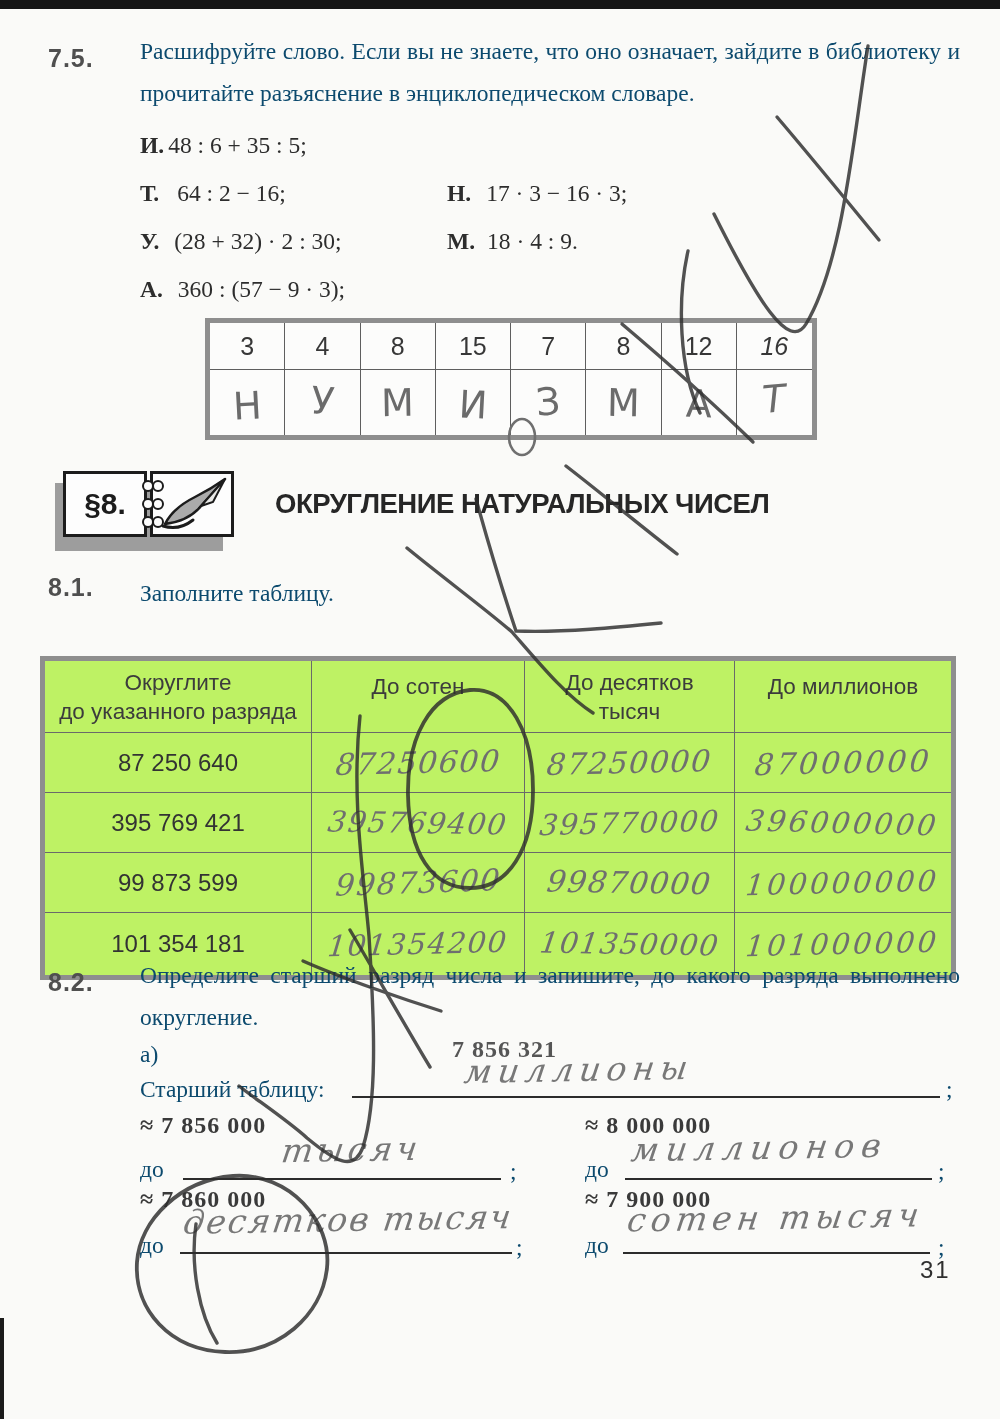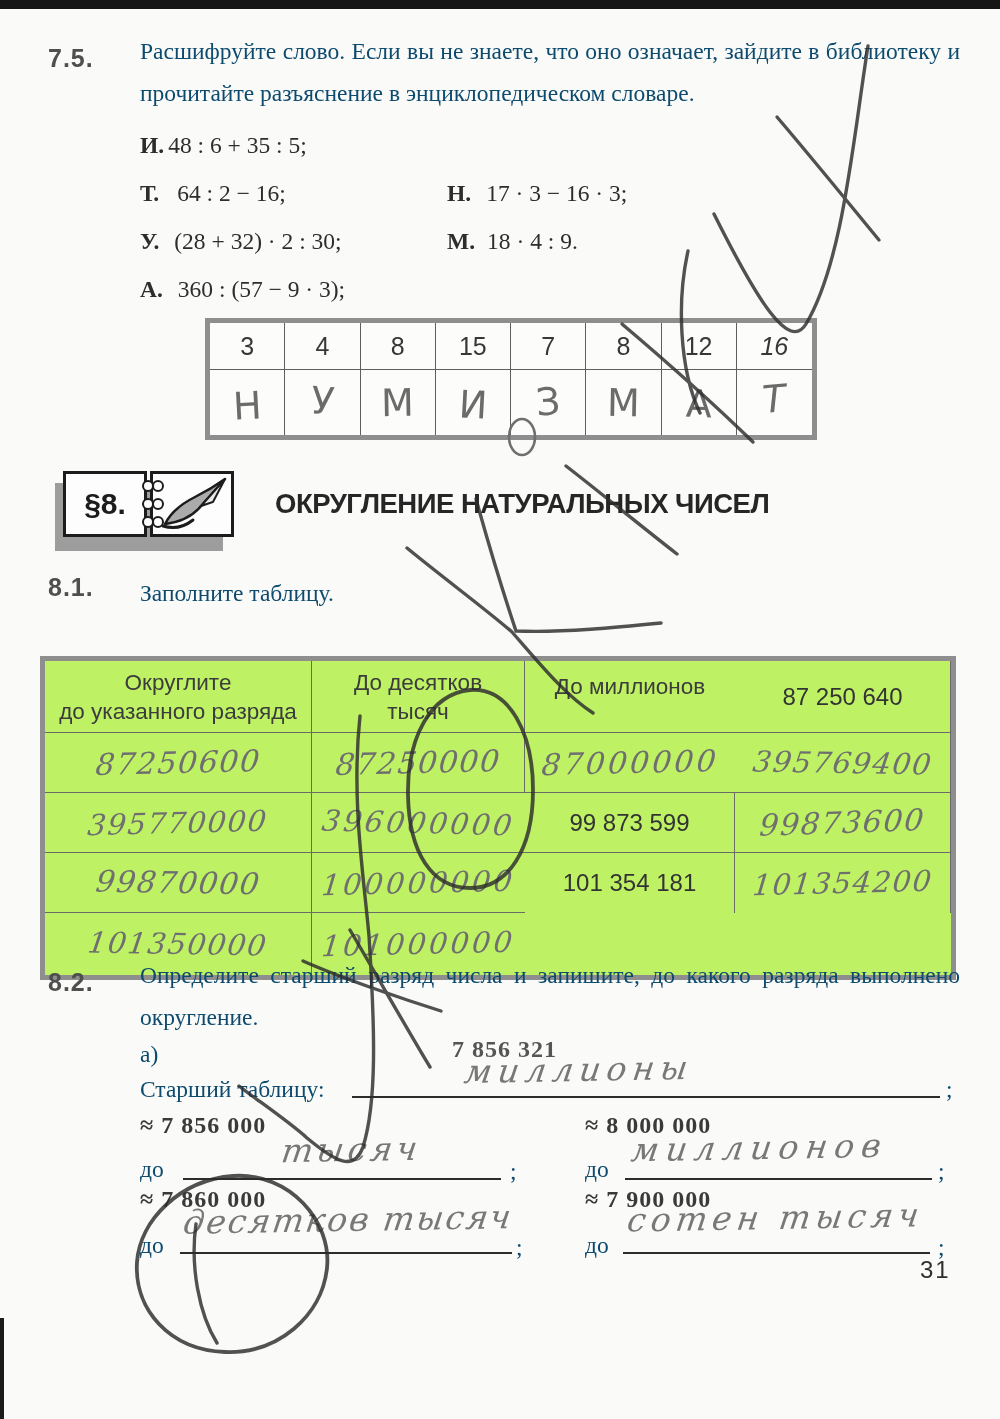--- a/index.html
+++ b/index.html
@@ -165,20 +165,23 @@
   <div class="abs body-text" style="left:140px;top:572px;">Заполните таблицу.</div>
 
   <div class="abs big-table">
 
     <div class="bt-cell">
       <div class="bt-head">
           <div>Округлите</div>
           <div>до указанного разряда</div>
         </div>
     </div>
+    <div class="bt-cell" style="align-items:flex-start;padding-top:11px;">
+      <div class="bt-head">До сотен</div>
+    </div>
     <div class="bt-cell">
       <div class="bt-head">
           <div>До десятков</div>
           <div>тысяч</div>
         </div>
     </div>
     <div class="bt-cell cR" style="align-items:flex-start;padding-top:11px;">
       <div class="bt-head">До миллионов</div>
     </div>
 
@@ -188,20 +191,23 @@
     <div class="bt-cell">
         <span class="hw">87250600</span>
       </div>
     <div class="bt-cell">
         <span class="hw">87250000</span>
       </div>
     <div class="bt-cell cR">
         <span class="hw wide">87000000</span>
       </div>
 
+    <div class="bt-cell">
+        <span class="bt-num">395 769 421</span>
+      </div>
     <div class="bt-cell">
         <span class="hw sm" style="transform:skewX(-7deg) rotate(1deg);">395769400</span>
       </div>
     <div class="bt-cell">
         <span class="hw sm">395770000</span>
       </div>
     <div class="bt-cell cR">
         <span class="hw sm wide" style="transform:skewX(-7deg) rotate(1.5deg);">396000000</span>
       </div>
 

